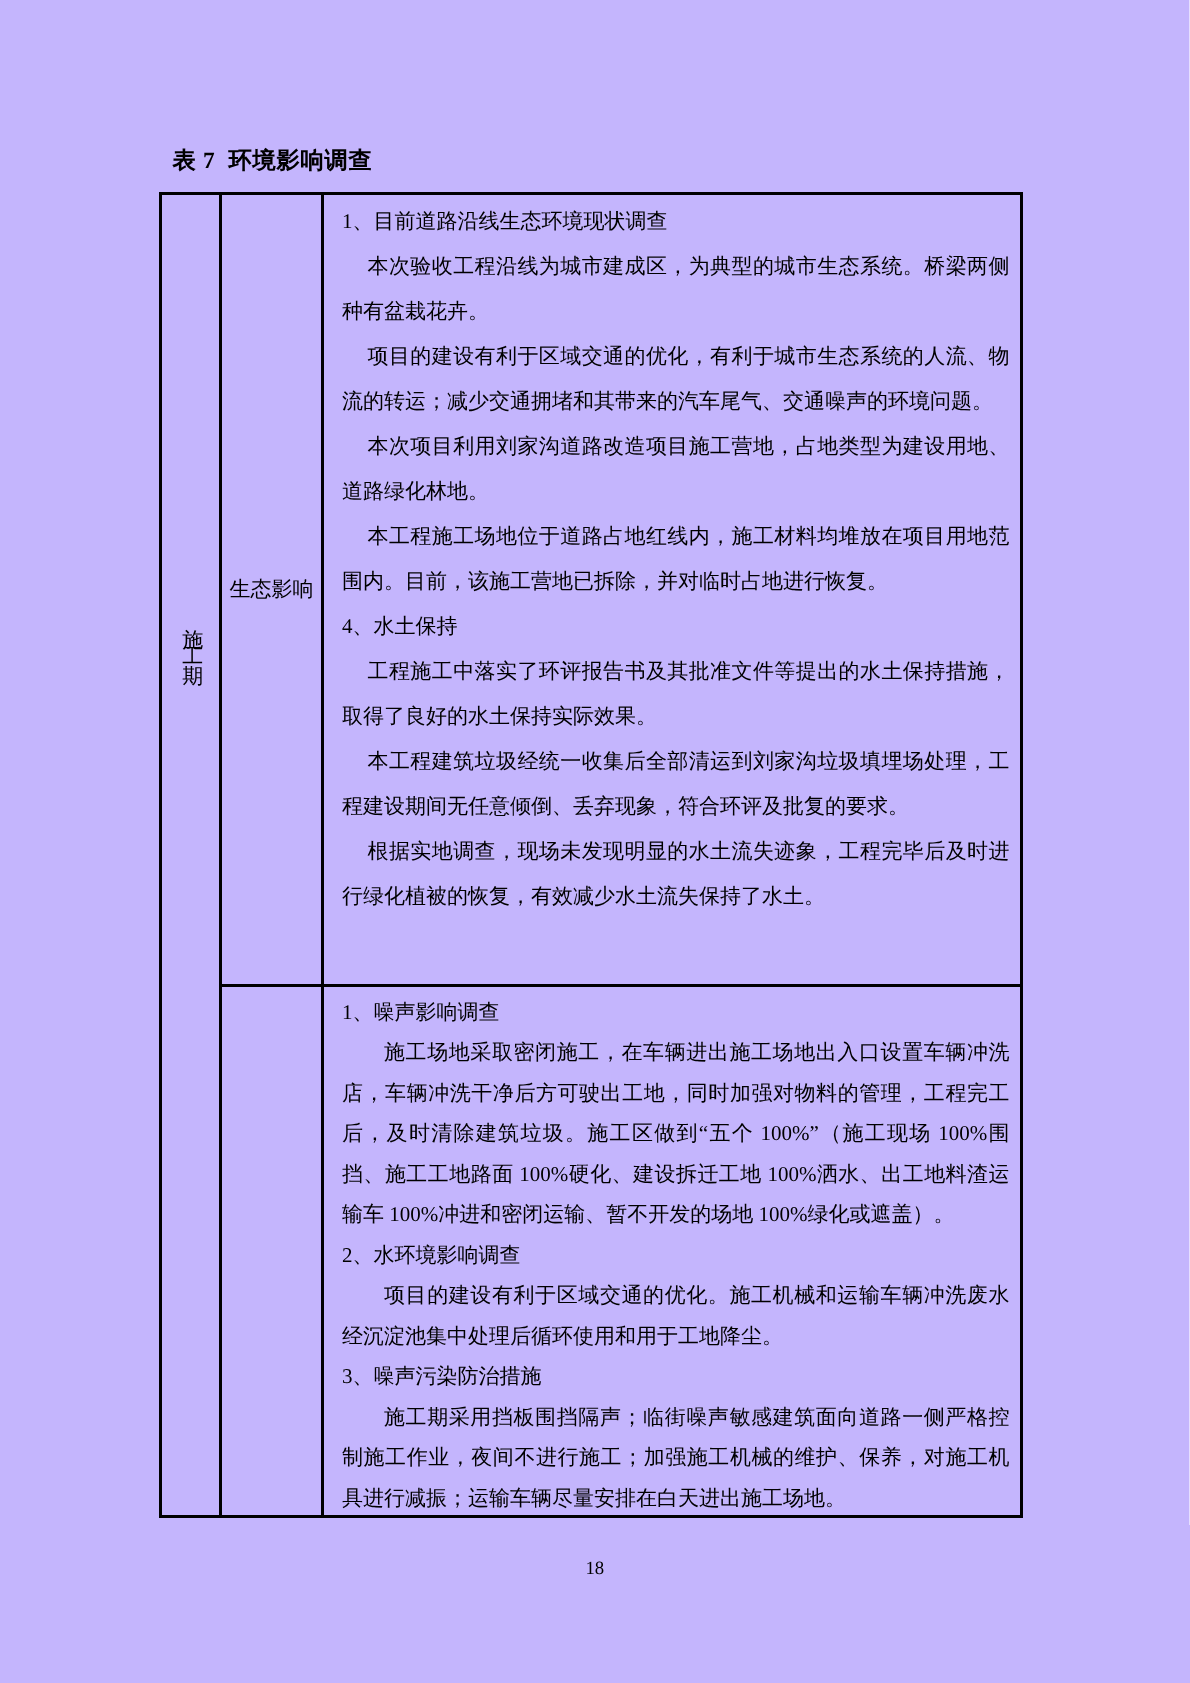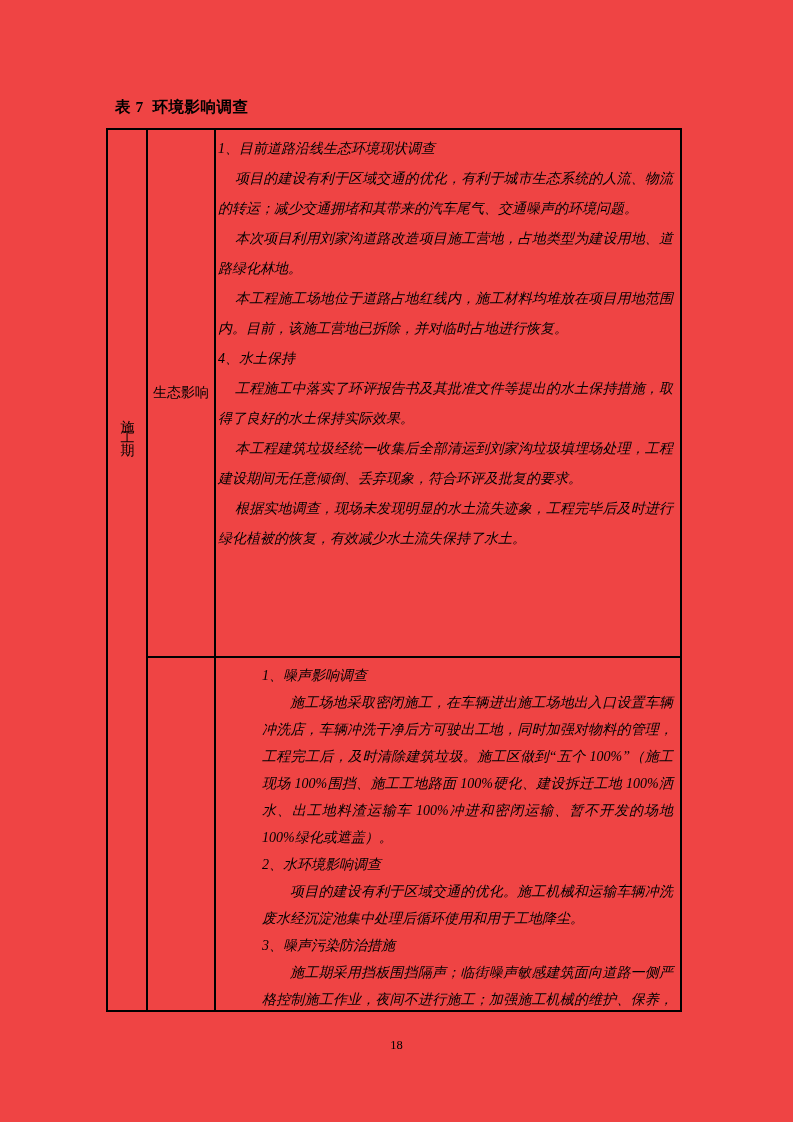--- a/index.html
+++ b/index.html
@@ -4,21 +4,21 @@
 <style>
   html, body {
     margin: 0;
     padding: 0;
     background: #ffffff;
   }
   .page {
     position: relative;
     width: 793px;
     height: 1122px;
-    background: #ef4444;
+    background: #c4b5fd;
     color: #000000;
     font-family: "Liberation Serif", "DejaVu Serif", serif;
     overflow: hidden;
   }
   .doc-title {
     position: absolute;
     left: 115px;
     top: 97px;
     font-size: 15.5px;
     font-weight: bold;
@@ -79,28 +79,27 @@
     justify-content: center;
     font-size: 14px;
     text-align: center;
   }
   .trow-1 .cat-cell {
     
   }
   .content-cell {
     flex: 1;
     min-width: 0;
-    padding: 4px 7px 0 2px;
+    padding: 4px 7px 0 12px;
     font-size: 14px;
     text-align: justify;
     overflow: hidden;
-    font-style: italic;
   }
   .trow-1 .content-cell { line-height: 30px; }
-  .trow-2 .content-cell { line-height: 27px; margin-left: 44px; }
+  .trow-2 .content-cell { line-height: 27px; }
   .p-heading, .p-body {
     margin: 0;
     padding: 0;
   }
   .trow-1 .p-body { text-indent: 17px; }
   .trow-2 .p-body { text-indent: 28px; }
   .page-number {
     position: absolute;
     top: 1038px;
     left: 0;
@@ -121,20 +120,21 @@
     <div class="period-cell">
       <span class="vertical-text">施工期</span>
     </div>
 
     <div class="main-col">
 
       <div class="trow trow-1">
         <div class="cat-cell">生态影响</div>
         <div class="content-cell">
             <div class="p-heading">1、目前道路沿线生态环境现状调查</div>
+            <div class="p-body">本次验收工程沿线为城市建成区，为典型的城市生态系统。桥梁两侧种有盆栽花卉。</div>
             <div class="p-body">项目的建设有利于区域交通的优化，有利于城市生态系统的人流、物流的转运；减少交通拥堵和其带来的汽车尾气、交通噪声的环境问题。</div>
             <div class="p-body">本次项目利用刘家沟道路改造项目施工营地，占地类型为建设用地、道路绿化林地。</div>
             <div class="p-body">本工程施工场地位于道路占地红线内，施工材料均堆放在项目用地范围内。目前，该施工营地已拆除，并对临时占地进行恢复。</div>
             <div class="p-heading">4、水土保持</div>
             <div class="p-body">工程施工中落实了环评报告书及其批准文件等提出的水土保持措施，取得了良好的水土保持实际效果。</div>
             <div class="p-body">本工程建筑垃圾经统一收集后全部清运到刘家沟垃圾填埋场处理，工程建设期间无任意倾倒、丢弃现象，符合环评及批复的要求。</div>
             <div class="p-body">根据实地调查，现场未发现明显的水土流失迹象，工程完毕后及时进行绿化植被的恢复，有效减少水土流失保持了水土。</div>
           </div>
       </div>
 

